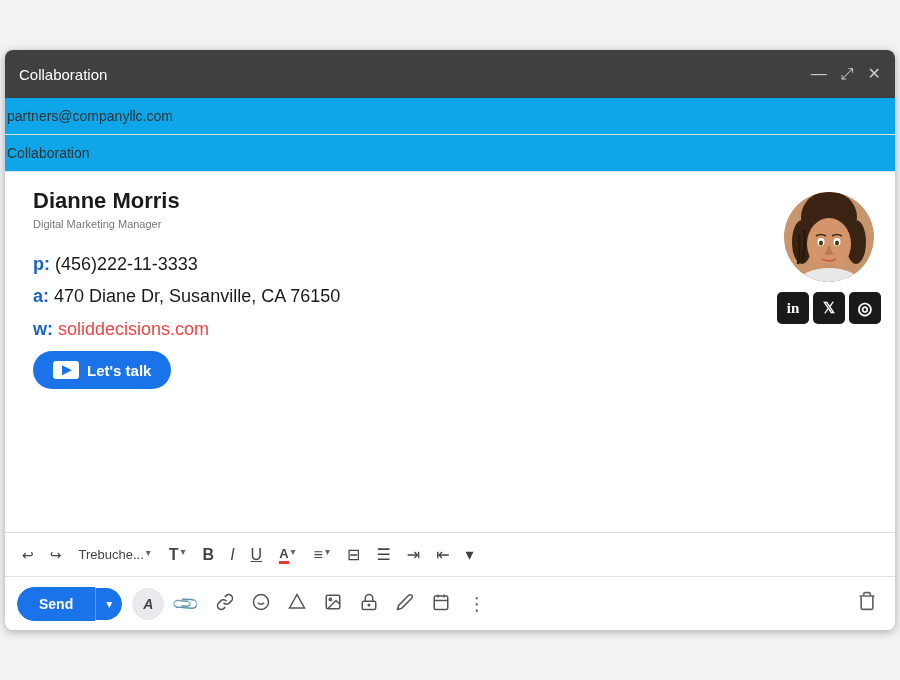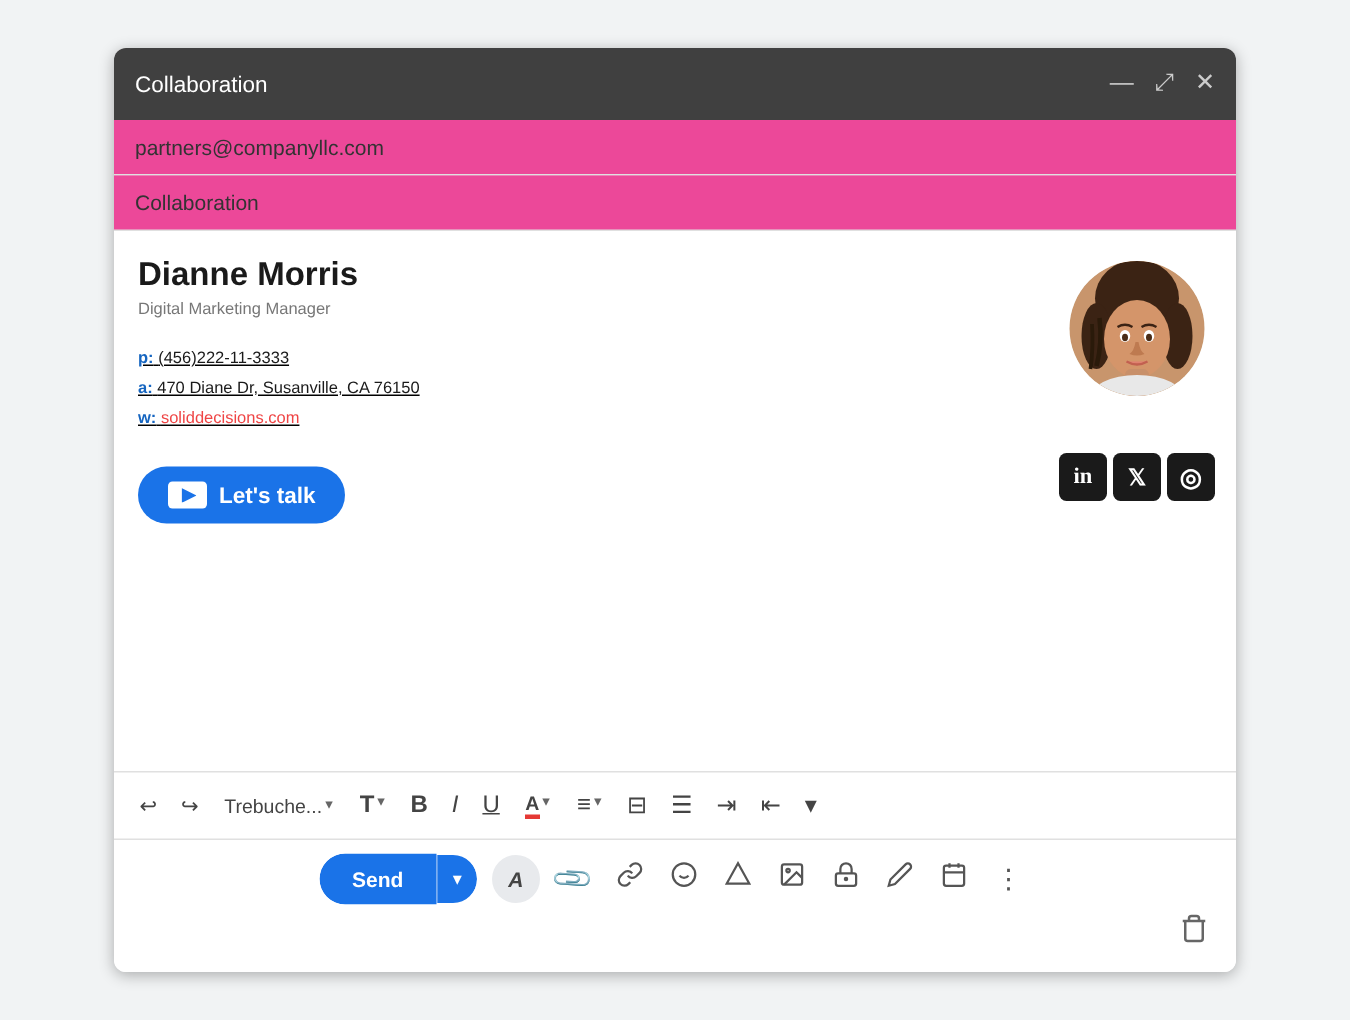--- a/index.html
+++ b/index.html
@@ -8,21 +8,21 @@
       background: #f1f3f4;
       display: flex;
       justify-content: center;
       align-items: center;
       width: 900px;
       height: 680px;
       overflow: hidden;
     }
 
     .email-compose-window {
-      width: 748px;
+      width: 890px;
       background: #fff;
       border-radius: 8px;
       box-shadow: 0 2px 10px rgba(0,0,0,0.3);
       overflow: hidden;
       display: flex;
       flex-direction: column;
     }
 
     .title-bar {
       background: #404040;
@@ -47,38 +47,38 @@
     }
 
     .title-bar-controls span {
       cursor: pointer;
       font-size: 16px;
       color: #ccc;
       line-height: 1;
     }
 
     .field-row {
-      padding: 10px 14px;
+      padding: 10px 2px;
       border-bottom: 1px solid #e0e0e0;
       font-size: 14px;
       color: #333;
-      background: #ec4899;
+      background: #0ea5e9;
     }
 
     .field-row input {
       border: none;
       outline: none;
       font-size: 14px;
       color: #333;
       width: 100%;
       background: transparent;
     }
 
     .body-area {
-      padding: 16px 14px 12px 16px;
+      padding: 16px 14px 12px 28px;
       flex: 1;
       background: #fff;
       min-height: 360px;
     }
 
     
     .signature-card {
       display: flex;
       flex-direction: row;
       gap: 20px;
@@ -97,24 +97,23 @@
     }
 
     .sig-title {
       font-size: 11px;
       color: #777;
       font-weight: 400;
       margin-bottom: 18px;
     }
 
     .sig-contact {
-      font-size: 11px;
+      font-size: 18px;
       line-height: 1.8;
-      margin-bottom: 18px;
-      text-decoration: underline;
+      margin-bottom: 2px;
     }
 
     .sig-contact p {
       color: #1a1a1a;
     }
 
     .sig-contact .label {
       font-weight: 700;
       color: #1565c0;
     }
@@ -197,21 +196,20 @@
       height: 32px;
       background: #1a1a1a;
       border-radius: 5px;
       display: flex;
       align-items: center;
       justify-content: center;
       color: #fff;
       font-size: 14px;
       font-weight: 700;
       cursor: pointer;
-      margin-top: 28px;
     }
 
     
     .formatting-toolbar {
       border-top: 1px solid #e0e0e0;
       padding: 8px 12px;
       display: flex;
       align-items: center;
       gap: 6px;
       background: #fff;
@@ -250,21 +248,20 @@
     }
 
     
     .bottom-bar {
       border-top: 1px solid #e0e0e0;
       padding: 8px 12px;
       display: flex;
       align-items: center;
       justify-content: space-between;
       background: #fff;
-      flex-direction: column;
     }
 
     .bottom-left {
       display: flex;
       align-items: center;
       gap: 4px;
     }
 
     .send-btn-group {
       display: flex;

